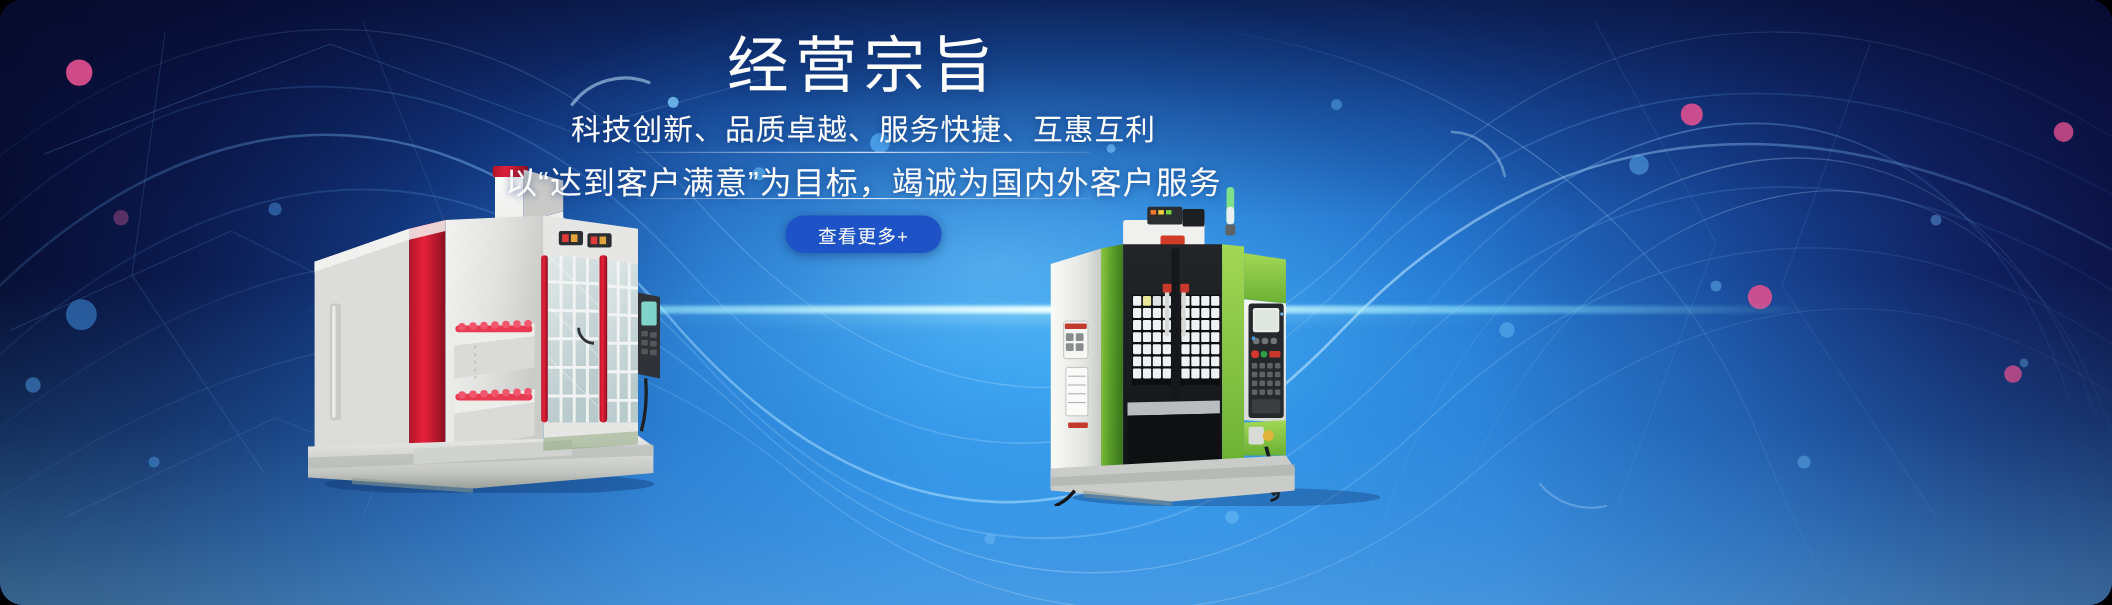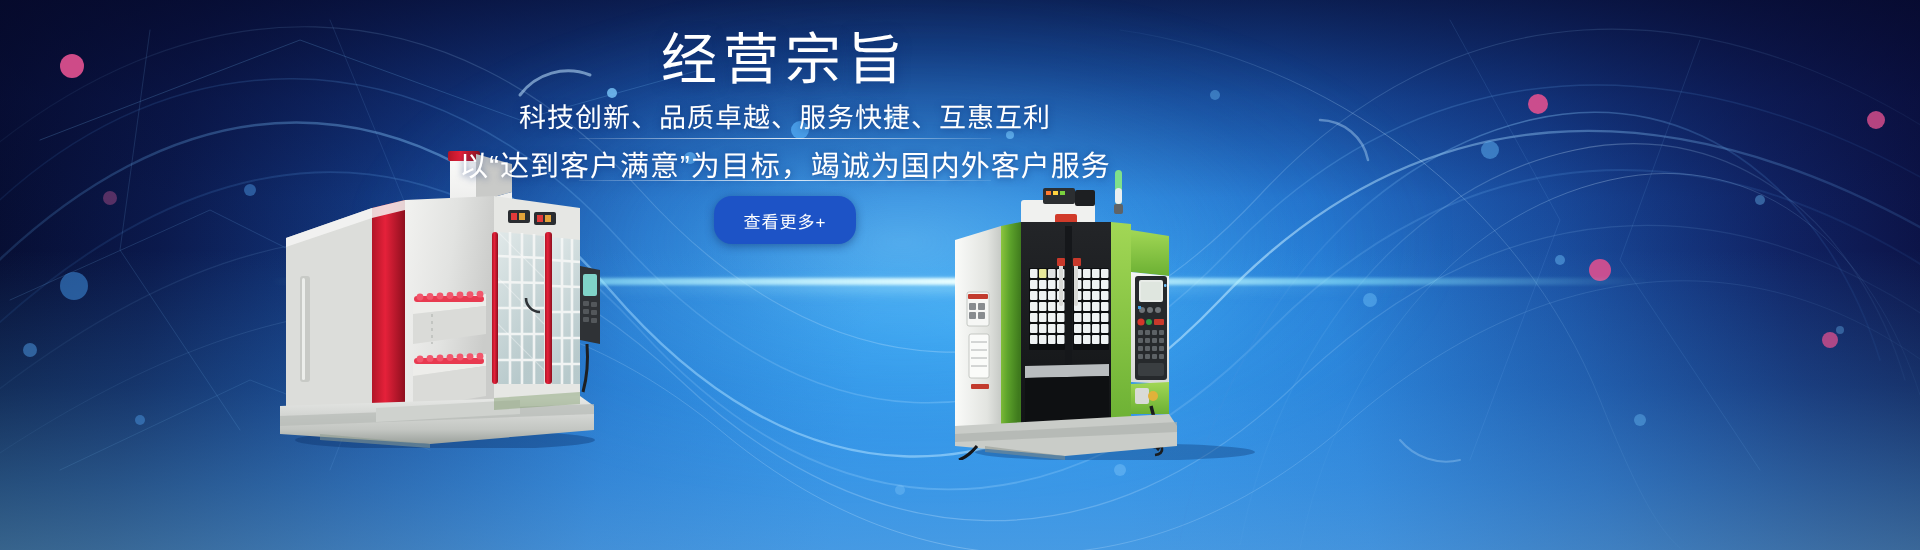--- a/index.html
+++ b/index.html
@@ -4,20 +4,21 @@
 <title>Banner</title>
 <style>
   html,body{margin:0;padding:0;background:#000;}
   body{font-family:"Liberation Sans","DejaVu Sans",sans-serif;}
 
   #banner{
     position:relative;
     width:1920px;height:550px;
     overflow:hidden;
     background:#0b1550;
+    border-radius:21px;
   }
 
   
   .bg-base{
     position:absolute;inset:0;
     background:
       radial-gradient(120% 150% at 52% 58%, #3aa4f0 0%, #2a86e0 16%, #1d63c8 34%, #163f9e 52%, #11256f 70%, #0b1450 85%, #070d33 100%);
   }
   .bg-left-dark{
     position:absolute;inset:0;
@@ -101,21 +102,21 @@
     transform:translateX(-175px);
   }
   .cta-wrap{
     position:absolute;left:0;right:0;top:196px;
     display:flex;justify-content:center;
     transform:translateX(-175px);
     pointer-events:auto;
   }
   .cta{
     display:inline-flex;align-items:center;justify-content:center;
-    min-width:142px;height:48px;padding:0 22px;
+    min-width:142px;height:34px;padding:0 22px;
     border:none;border-radius:18px;
     background:#1d53c6;
     color:#ffffff;
     font-family:inherit;
     font-size:17px;letter-spacing:1px;
     cursor:pointer;
     box-shadow:0 2px 10px rgba(6,30,90,0.45);
   }
 </style>
 </head>

